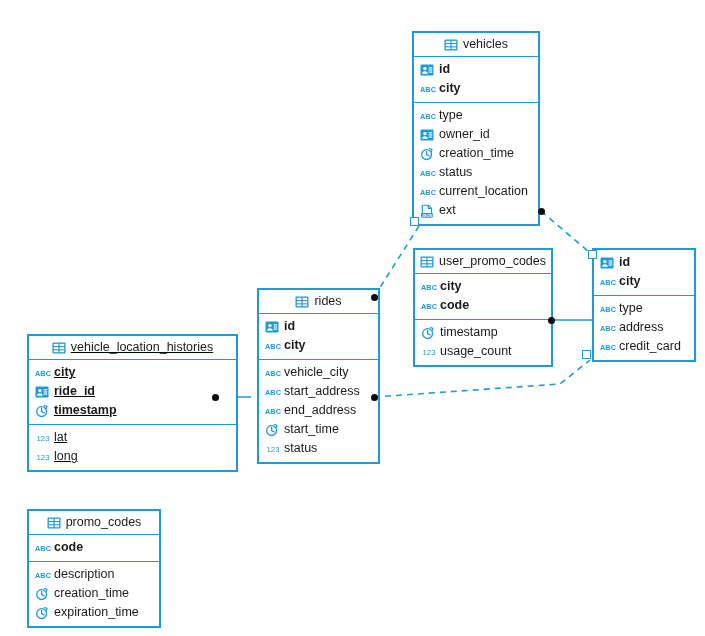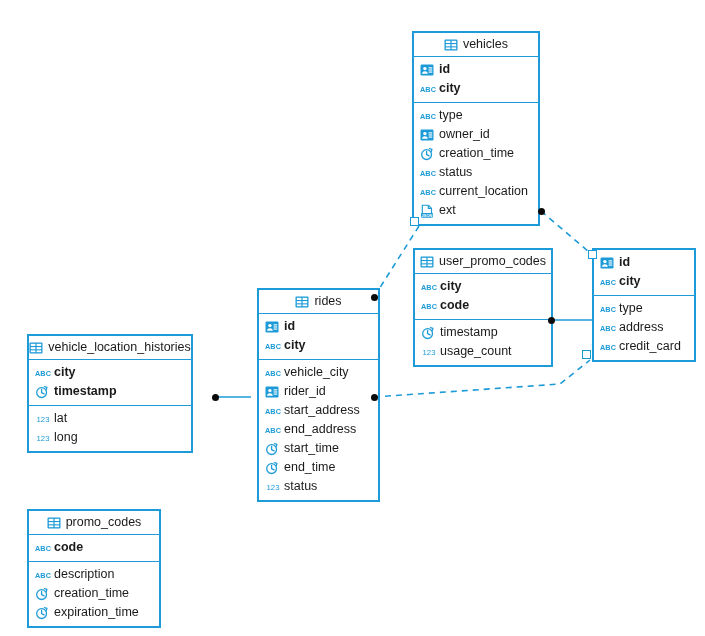--- a/index.html
+++ b/index.html
@@ -361,33 +361,20 @@
           <div class="field">
             <span class="ic">
               <svg width="16" height="14" viewBox="0 0 16 14">
                 <text x="8" y="9.6" font-family="Liberation Sans, sans-serif" font-size="7.3" font-weight="bold" fill="#1d9bd8" text-anchor="middle">ABC</text>
               </svg>
             </span>
             <span class="field-name">vehicle_city</span>
           </div>
           <div class="field">
             <span class="ic">
-              <svg width="14" height="14" viewBox="0 0 14 14">
-                <rect x="0.5" y="1.5" width="13" height="11" rx="1.2" fill="#1d9bd8"></rect>
-                <circle cx="4.9" cy="5.6" r="1.7" fill="#ffffff"></circle>
-                <path d="M1.9 10.7c0.35-1.7 1.5-2.5 3-2.5s2.65 0.8 3 2.5z" fill="#ffffff"></path>
-                <rect x="8.6" y="4.3" width="3.6" height="1.15" fill="#ffffff"></rect>
-                <rect x="8.6" y="6.4" width="3.6" height="1.15" fill="#ffffff"></rect>
-                <rect x="8.6" y="8.5" width="3.6" height="1.15" fill="#ffffff"></rect>
-              </svg>
-            </span>
-            <span class="field-name">rider_id</span>
-          </div>
-          <div class="field">
-            <span class="ic">
               <svg width="16" height="14" viewBox="0 0 16 14">
                 <text x="8" y="9.6" font-family="Liberation Sans, sans-serif" font-size="7.3" font-weight="bold" fill="#1d9bd8" text-anchor="middle">ABC</text>
               </svg>
             </span>
             <span class="field-name">start_address</span>
           </div>
           <div class="field">
             <span class="ic">
               <svg width="16" height="14" viewBox="0 0 16 14">
                 <text x="8" y="9.6" font-family="Liberation Sans, sans-serif" font-size="7.3" font-weight="bold" fill="#1d9bd8" text-anchor="middle">ABC</text>
@@ -400,39 +387,29 @@
               <svg width="14" height="14" viewBox="0 0 14 14">
                 <circle cx="6.6" cy="7.6" r="4.9" fill="none" stroke="#1d9bd8" stroke-width="1.3"></circle>
                 <path d="M6.6 4.3 V7.6 L9.1 8.9" fill="none" stroke="#1d9bd8" stroke-width="1.3" stroke-linecap="round"></path>
                 <path d="M9.4 1.7 l2.6 0.6 -0.8 2.5" fill="none" stroke="#1d9bd8" stroke-width="1.2" stroke-linecap="round" stroke-linejoin="round"></path>
               </svg>
             </span>
             <span class="field-name">start_time</span>
           </div>
           <div class="field">
             <span class="ic">
-              <svg width="14" height="14" viewBox="0 0 14 14">
-                <circle cx="6.6" cy="7.6" r="4.9" fill="none" stroke="#1d9bd8" stroke-width="1.3"></circle>
-                <path d="M6.6 4.3 V7.6 L9.1 8.9" fill="none" stroke="#1d9bd8" stroke-width="1.3" stroke-linecap="round"></path>
-                <path d="M9.4 1.7 l2.6 0.6 -0.8 2.5" fill="none" stroke="#1d9bd8" stroke-width="1.2" stroke-linecap="round" stroke-linejoin="round"></path>
-              </svg>
-            </span>
-            <span class="field-name">end_time</span>
-          </div>
-          <div class="field">
-            <span class="ic">
               <svg width="16" height="14" viewBox="0 0 16 14">
                 <text x="8" y="9.6" font-family="Liberation Sans, sans-serif" font-size="7.8" fill="#1d9bd8" text-anchor="middle">123</text>
               </svg>
             </span>
             <span class="field-name">status</span>
           </div>
         </div>
       </div>
-      <div class="entity" style="left: 27px; top: 334px; width: 166px;">
+      <div class="entity" style="left: 27px; top: 334px; width: 211px; text-decoration: underline;">
         <div class="entity-header">
           <span class="ic">
             <svg width="14" height="14" viewBox="0 0 14 14">
               <rect x="0.5" y="1.5" width="13" height="11" rx="1" fill="#1d9bd8"></rect>
               <rect x="1.8" y="2.8" width="4.6" height="2.2" fill="#ffffff"></rect>
               <rect x="7.6" y="2.8" width="4.6" height="2.2" fill="#ffffff"></rect>
               <rect x="1.8" y="6.1" width="4.6" height="2.2" fill="#ffffff"></rect>
               <rect x="7.6" y="6.1" width="4.6" height="2.2" fill="#ffffff"></rect>
               <rect x="1.8" y="9.4" width="4.6" height="1.8" fill="#ffffff"></rect>
               <rect x="7.6" y="9.4" width="4.6" height="1.8" fill="#ffffff"></rect>
@@ -441,20 +418,33 @@
           <span class="entity-title">vehicle_location_histories</span>
         </div>
         <div class="field-group keys">
           <div class="field key">
             <span class="ic">
               <svg width="16" height="14" viewBox="0 0 16 14">
                 <text x="8" y="9.6" font-family="Liberation Sans, sans-serif" font-size="7.3" font-weight="bold" fill="#1d9bd8" text-anchor="middle">ABC</text>
               </svg>
             </span>
             <span class="field-name">city</span>
+          </div>
+          <div class="field key">
+            <span class="ic">
+              <svg width="14" height="14" viewBox="0 0 14 14">
+                <rect x="0.5" y="1.5" width="13" height="11" rx="1.2" fill="#1d9bd8"></rect>
+                <circle cx="4.9" cy="5.6" r="1.7" fill="#ffffff"></circle>
+                <path d="M1.9 10.7c0.35-1.7 1.5-2.5 3-2.5s2.65 0.8 3 2.5z" fill="#ffffff"></path>
+                <rect x="8.6" y="4.3" width="3.6" height="1.15" fill="#ffffff"></rect>
+                <rect x="8.6" y="6.4" width="3.6" height="1.15" fill="#ffffff"></rect>
+                <rect x="8.6" y="8.5" width="3.6" height="1.15" fill="#ffffff"></rect>
+              </svg>
+            </span>
+            <span class="field-name">ride_id</span>
           </div>
           <div class="field key">
             <span class="ic">
               <svg width="14" height="14" viewBox="0 0 14 14">
                 <circle cx="6.6" cy="7.6" r="4.9" fill="none" stroke="#1d9bd8" stroke-width="1.3"></circle>
                 <path d="M6.6 4.3 V7.6 L9.1 8.9" fill="none" stroke="#1d9bd8" stroke-width="1.3" stroke-linecap="round"></path>
                 <path d="M9.4 1.7 l2.6 0.6 -0.8 2.5" fill="none" stroke="#1d9bd8" stroke-width="1.2" stroke-linecap="round" stroke-linejoin="round"></path>
               </svg>
             </span>
             <span class="field-name">timestamp</span>

